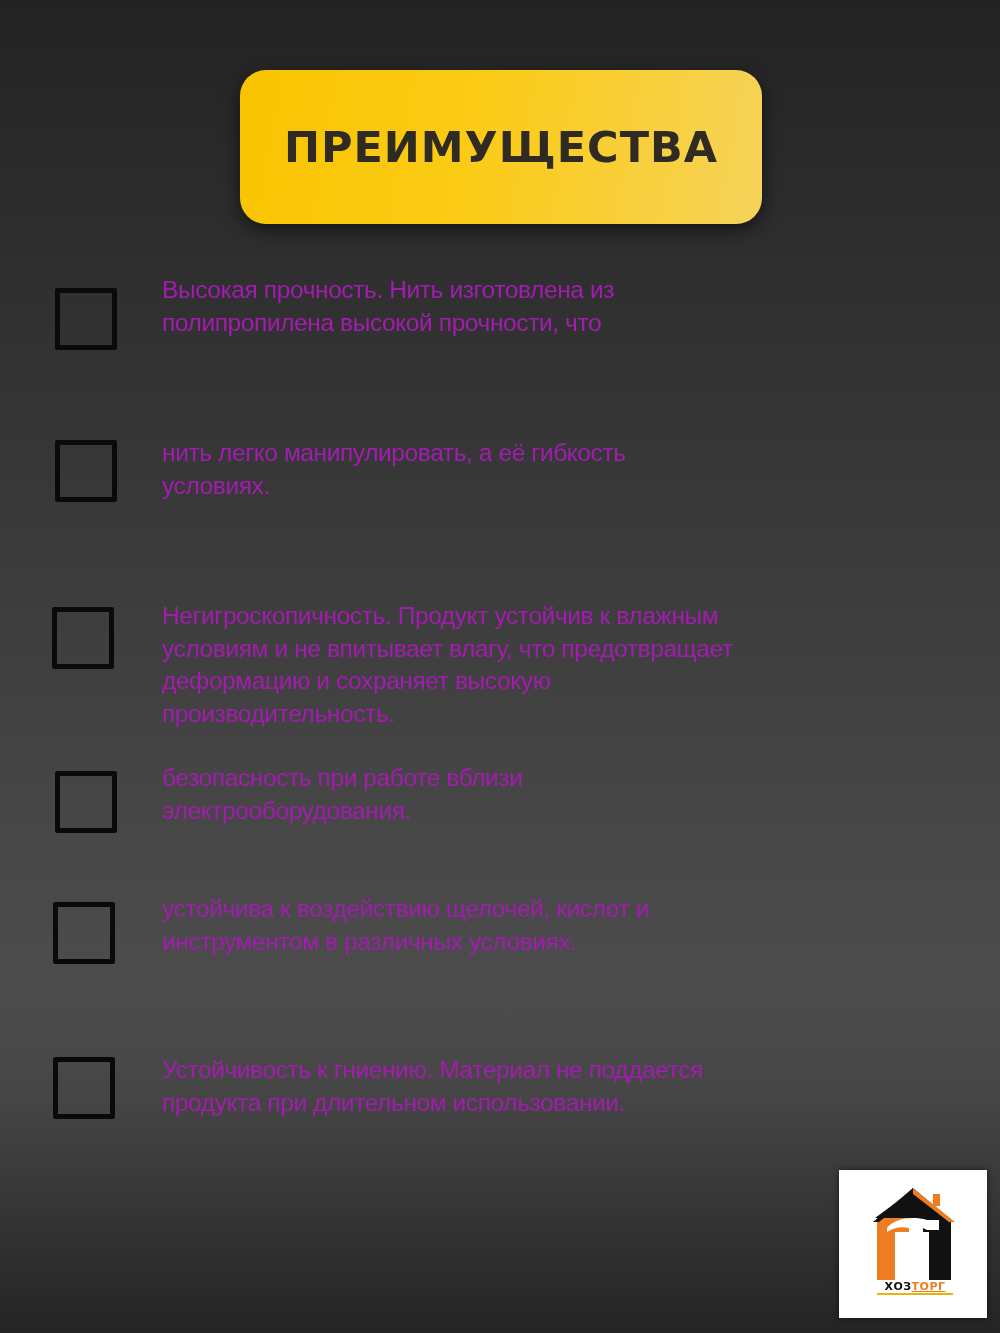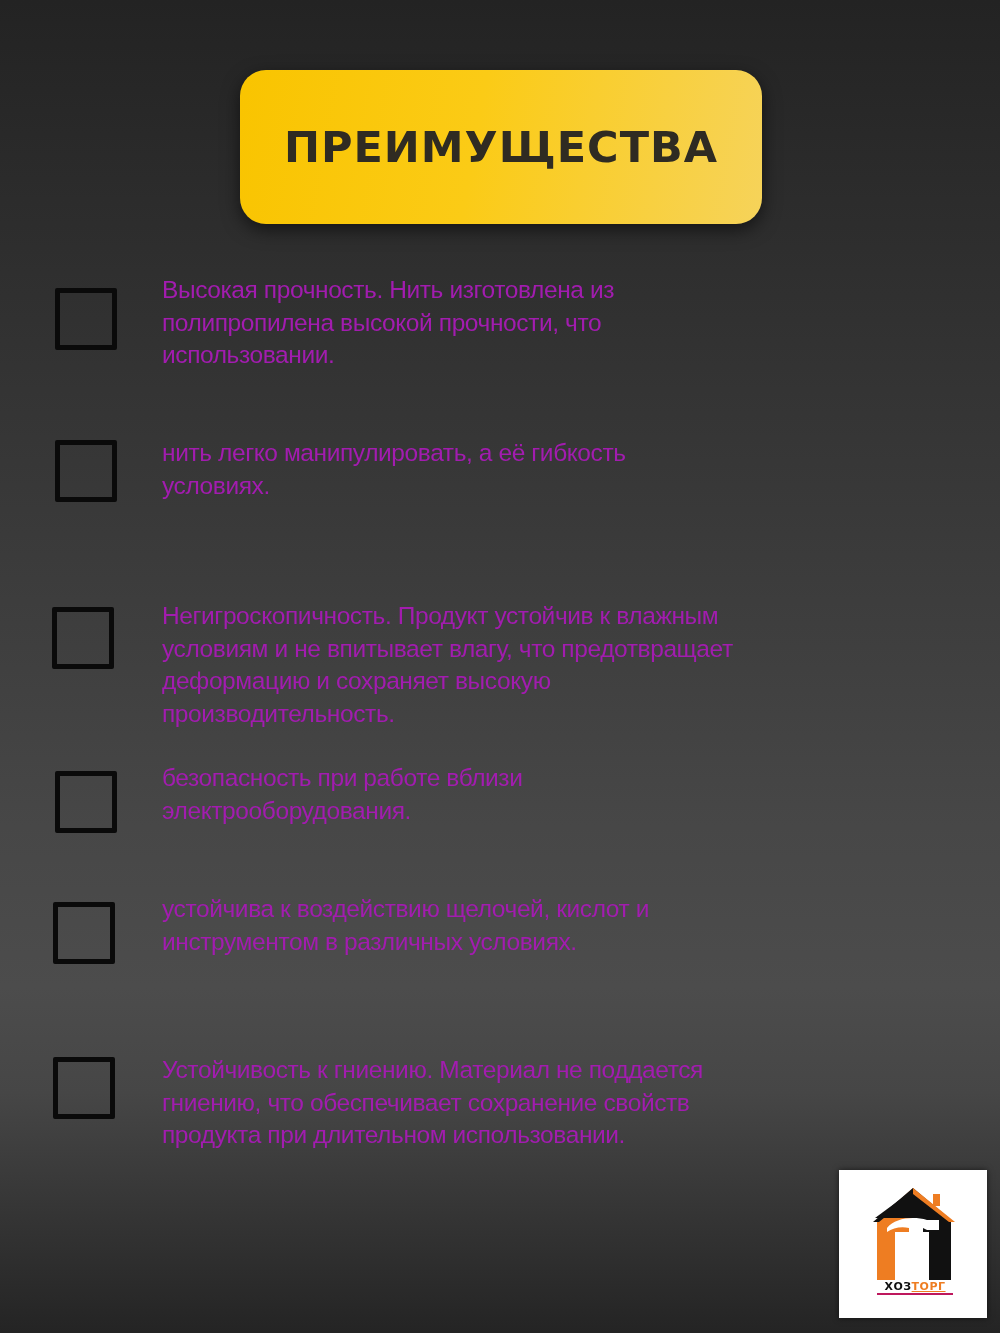--- a/index.html
+++ b/index.html
@@ -42,21 +42,20 @@
 
 <div class="title-badge">
   <span class="title-text">ПРЕИМУЩЕСТВА</span>
 </div>
 
 <div class="item" style="top:274px;">
   <div class="checkbox" style="top:14px;"></div>
   <div class="item-text">
     <div>Высокая прочность. Нить изготовлена из</div>
     <div>полипропилена высокой прочности, что</div>
-    <div>использовании.</div>
   </div>
 </div>
 
 <div class="item" style="top:437px;">
   <div class="checkbox" style="top:3px;"></div>
   <div class="item-text">
     <div>нить легко манипулировать, а её гибкость</div>
     <div>условиях.</div>
   </div>
 </div>
@@ -84,37 +83,36 @@
   <div class="item-text">
     <div>устойчива к воздействию щелочей, кислот и</div>
     <div>инструментом в различных условиях.</div>
   </div>
 </div>
 
 <div class="item" style="top:1054px;">
   <div class="checkbox" style="top:3px; left:53px;"></div>
   <div class="item-text">
     <div>Устойчивость к гниению. Материал не поддается</div>
-    <div>гниению, что обеспечивает сохранение свойств</div>
     <div>продукта при длительном использовании.</div>
   </div>
 </div>
 
 <div class="logo-box">
   <svg width="148" height="148" viewBox="0 0 148 148">
 
     <polygon points="74,18 38,50 38,110 56,110 56,62 74,62" fill="#ee7d22"></polygon>
 
     <polygon points="74,18 34,52 40,52 74,24" fill="#111111"></polygon>
     <polygon points="74,20 36,48 74,48" fill="#111111"></polygon>
 
     <polygon points="74,18 112,50 112,110 90,110 90,62 74,62" fill="#111111"></polygon>
 
     <polygon points="74,18 116,52 110,52 74,24" fill="#ee7d22"></polygon>
 
     <rect x="94" y="24" width="7" height="12" fill="#ee7d22"></rect>
 
     <path d="M48,58 C56,48 74,46 88,50 L100,50 L100,60 L88,60 L84,58 L84,108 L70,108 L70,58 C62,56 54,58 48,62 Z" fill="#ffffff"></path>
   </svg>
-  <div style="position:absolute; left:38px; top:110px; width:76px; font-family:'DejaVu Sans',sans-serif; font-weight:bold; font-size:11px; text-align:center; letter-spacing:0.5px; border-bottom:2px solid #be185d;">
+  <div style="position:absolute; left:38px; top:110px; width:76px; font-family:'DejaVu Sans',sans-serif; font-weight:bold; font-size:11px; text-align:center; letter-spacing:0.5px; border-bottom:2px solid #eab308;">
     <span style="color:#111111;">ХОЗ</span><span style="color:#ee7d22; text-decoration:underline;">ТОРГ</span>
   </div>
 </div>
 
 </body></html>

